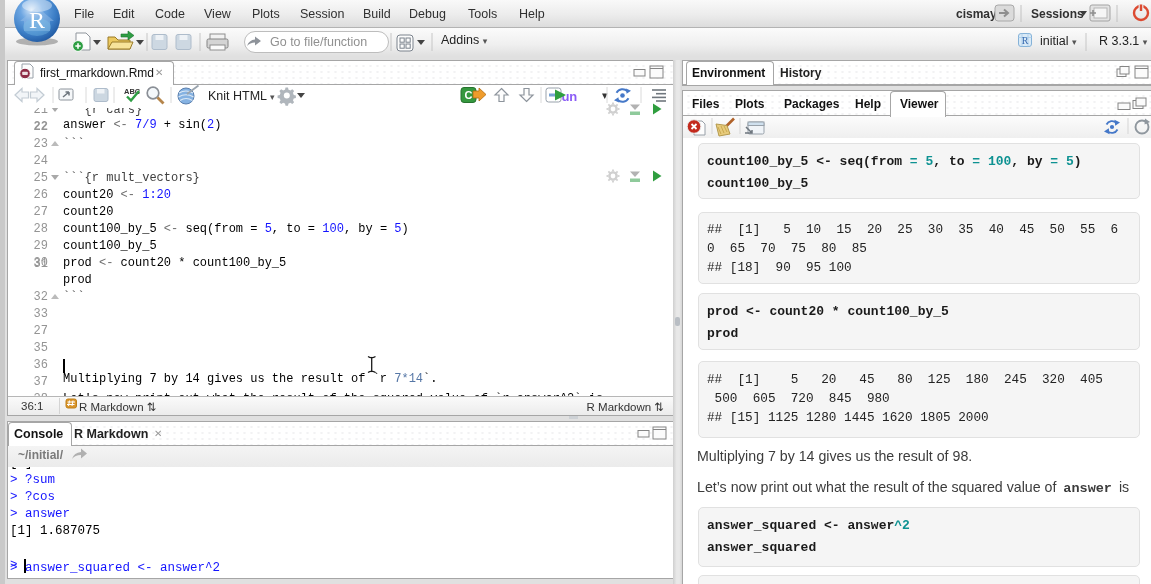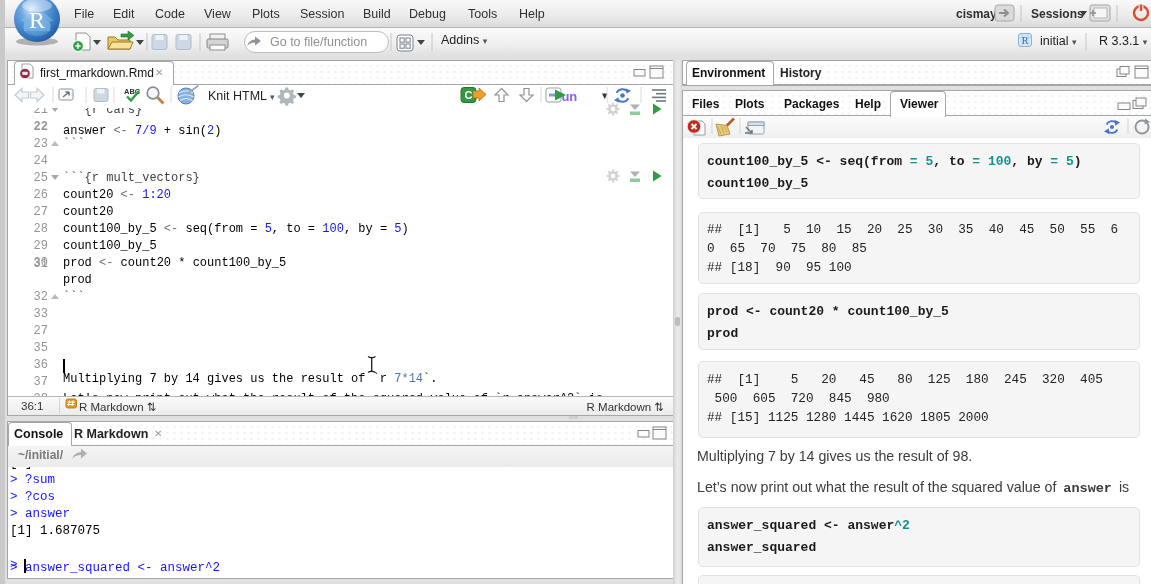--- a/index.html
+++ b/index.html
@@ -159,21 +159,21 @@
     <span class="abs" style="left:200px;top:4px;font-size:12.5px;color:#222">Knit HTML <span style="font-size:9px;color:#555">▾</span></span>
     <span class="abs b" style="left:544px;top:4px;font-size:13px;color:#8b5cf6">Run</span>
     <span class="abs" style="left:594px;top:4px;font-size:11px;color:#333">▾</span>
   </div>
   <div id="edcontent">
 
   <div class="ln mono" style="top: -6px;">21</div>
       <div class="abs" style="position: absolute; left: 43px; top: -1px; width: 0px; height: 0px; border-left: 4px solid transparent; border-right: 4px solid transparent; border-top: 5px solid rgb(169, 169, 169);"></div>
       <div class="cl mono" style="top: -6px;"><span style="color:#404040">```{r cars}</span></div>
       <div class="ln mono" style="top: 11px; font-weight: bold;">22</div>
-      <div class="cl mono" style="top: 15px; font-family: Liberation Mono, monospace;">answer <span class="gray">&lt;-</span> <span class="blue">7/9</span> + sin(<span class="blue">2</span>)</div>
+      <div class="cl mono" style="top: 9px; font-family: Liberation Mono, monospace;">answer <span class="gray">&lt;-</span> <span class="blue">7/9</span> + sin(<span class="blue">2</span>)</div>
       <div class="ln mono" style="top: 28px;">23</div>
       <div class="abs" style="position: absolute; left: 43px; top: 33px; width: 0px; height: 0px; border-left: 4px solid transparent; border-right: 4px solid transparent; border-bottom: 5px solid rgb(187, 187, 187);"></div>
       <div class="cl mono" style="top: 28px;"><span style="color:#404040">```</span></div>
       <div class="ln mono" style="top: 45px;">24</div>
       <div class="ln mono" style="top: 62px;">25</div>
       <div class="abs" style="position: absolute; left: 43px; top: 67px; width: 0px; height: 0px; border-left: 4px solid transparent; border-right: 4px solid transparent; border-top: 5px solid rgb(169, 169, 169);"></div>
       <div class="cl mono" style="top: 62px;"><span style="color:#404040">```{r mult_vectors}</span></div>
       <div class="ln mono" style="top: 79px;">26</div>
       <div class="cl mono" style="top: 79px; text-align: right;">count20 <span class="gray">&lt;-</span> <span class="blue">1:20</span></div>
       <div class="ln mono" style="top: 96px;">27</div>

